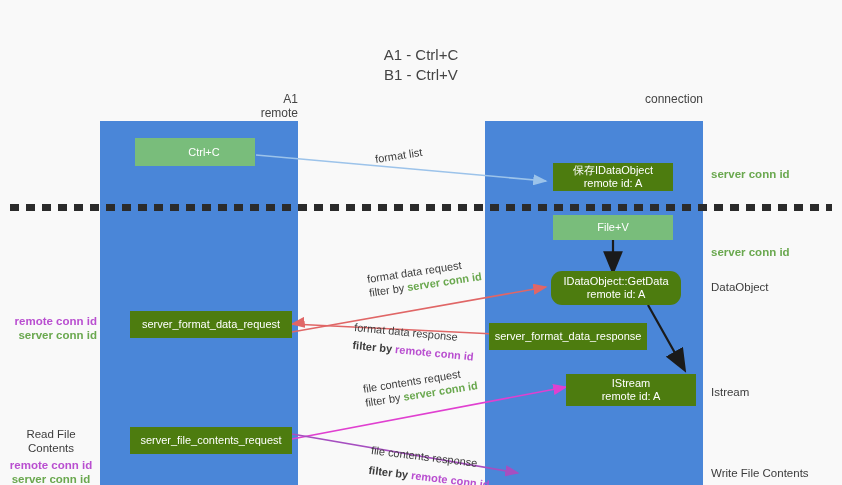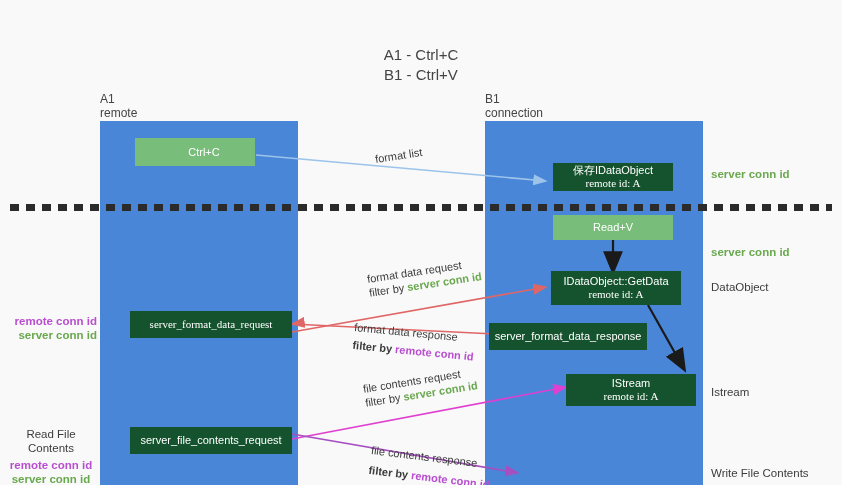--- a/index.html
+++ b/index.html
@@ -36,21 +36,21 @@
 
   
   .lane {
     background: #4a86d8;
   }
   #lane-a1 { left: 100px; top: 86px; width: 198px; height: 376px; }
   #lane-b1 { left: 485px; top: 86px; width: 218px; height: 376px; }
 
   
   .lane-header {
-    text-align: left;
+    text-align: right;
     font-size: 12px;
     color: #444444;
     line-height: 14px;
   }
   #hdr-a1 { left: 100px; top: 57px; width: 198px; }
   #hdr-b1 { left: 485px; top: 57px; width: 218px; }
 
   
   #divider {
     left: 10px;
@@ -71,22 +71,22 @@
     flex-direction: column;
     align-items: center;
     justify-content: center;
     color: #ffffff;
     font-size: 11px;
     line-height: 13px;
     text-align: center;
     padding: 2px 4px;
   }
   .box-green { background: #79bd7b; }
-  .box-orange { background: #14532d; }
-  .box .l2 { font-size: 11px; font-family: Liberation Serif, serif; }
+  .box-orange { background: #4d7c0f; }
+  .box .l2 { font-size: 11px; }
 
   
   .note {
     font-size: 11.5px;
     line-height: 14px;
     color: #3c3c3c;
   }
   .note-bold { font-weight: bold; }
   .green-txt { color: #6aa84f; font-weight: bold; }
   .purple-txt { color: #b94fd0; font-weight: bold; }
@@ -118,21 +118,20 @@
   <div class="abs title">
     <div>A1 - Ctrl+C</div>
     <div>B1 - Ctrl+V</div>
   </div>
 
   <div class="abs lane-header" id="hdr-a1">
     <div>A1</div>
     <div>remote</div>
   </div>
   <div class="abs lane-header" id="hdr-b1">
-    <div>B1</div>
     <div>connection</div>
   </div>
 
   <div class="abs lane" id="lane-a1"></div>
   <div class="abs lane" id="lane-b1"></div>
 
   <svg id="wires" viewBox="0 0 842 485">
     <defs>
       <marker id="ah-blue" markerWidth="9" markerHeight="7" refX="8" refY="3.5" orient="auto">
         <polygon points="0 0, 9 3.5, 0 7" fill="#9cc3ea"></polygon>
@@ -166,38 +165,38 @@
 
     <line x1="292" y1="399" x2="518" y2="438" stroke="#a64fc0" stroke-width="1.6" marker-end="url(#ah-purple)"></line>
   </svg>
 
   <div class="abs" id="divider"></div>
 
   <div class="abs box box-green" style="left:135px; top:103px; width:120px; height:28px;padding-left:22px;">
     <span>Ctrl+C</span>
   </div>
 
-  <div class="abs box box-orange" style="left:130px; top:276px; width:162px; height:27px;font-family:Liberation Serif, serif;">
+  <div class="abs box box-orange" style="left:130px; top:276px; width:162px; height:27px;">
     <span>server_format_data_request</span>
   </div>
 
   <div class="abs box box-orange" style="left:130px; top:392px; width:162px; height:27px;">
     <span>server_file_contents_request</span>
   </div>
 
   <div class="abs box box-orange" style="left:553px; top:128px; width:120px; height:28px;">
     <span>保存IDataObject</span>
     <span class="l2">remote id: A</span>
   </div>
 
   <div class="abs box box-green" style="left:553px; top:180px; width:120px; height:25px;">
-    <span>Read+V</span>
-  </div>
-
-  <div class="abs box box-orange" style="left:551px; top:236px; width:130px; height:34px;">
+    <span>File+V</span>
+  </div>
+
+  <div class="abs box box-orange" style="left:551px; top:236px; width:130px; height:34px;border-radius:11px;">
     <span>IDataObject::GetData</span>
     <span class="l2">remote id: A</span>
   </div>
 
   <div class="abs box box-orange" style="left:566px; top:339px; width:130px; height:32px;">
     <span>IStream</span>
     <span class="l2">remote id: A</span>
   </div>
 
   <div class="abs box box-orange" style="left:489px; top:288px; width:158px; height:27px;">

